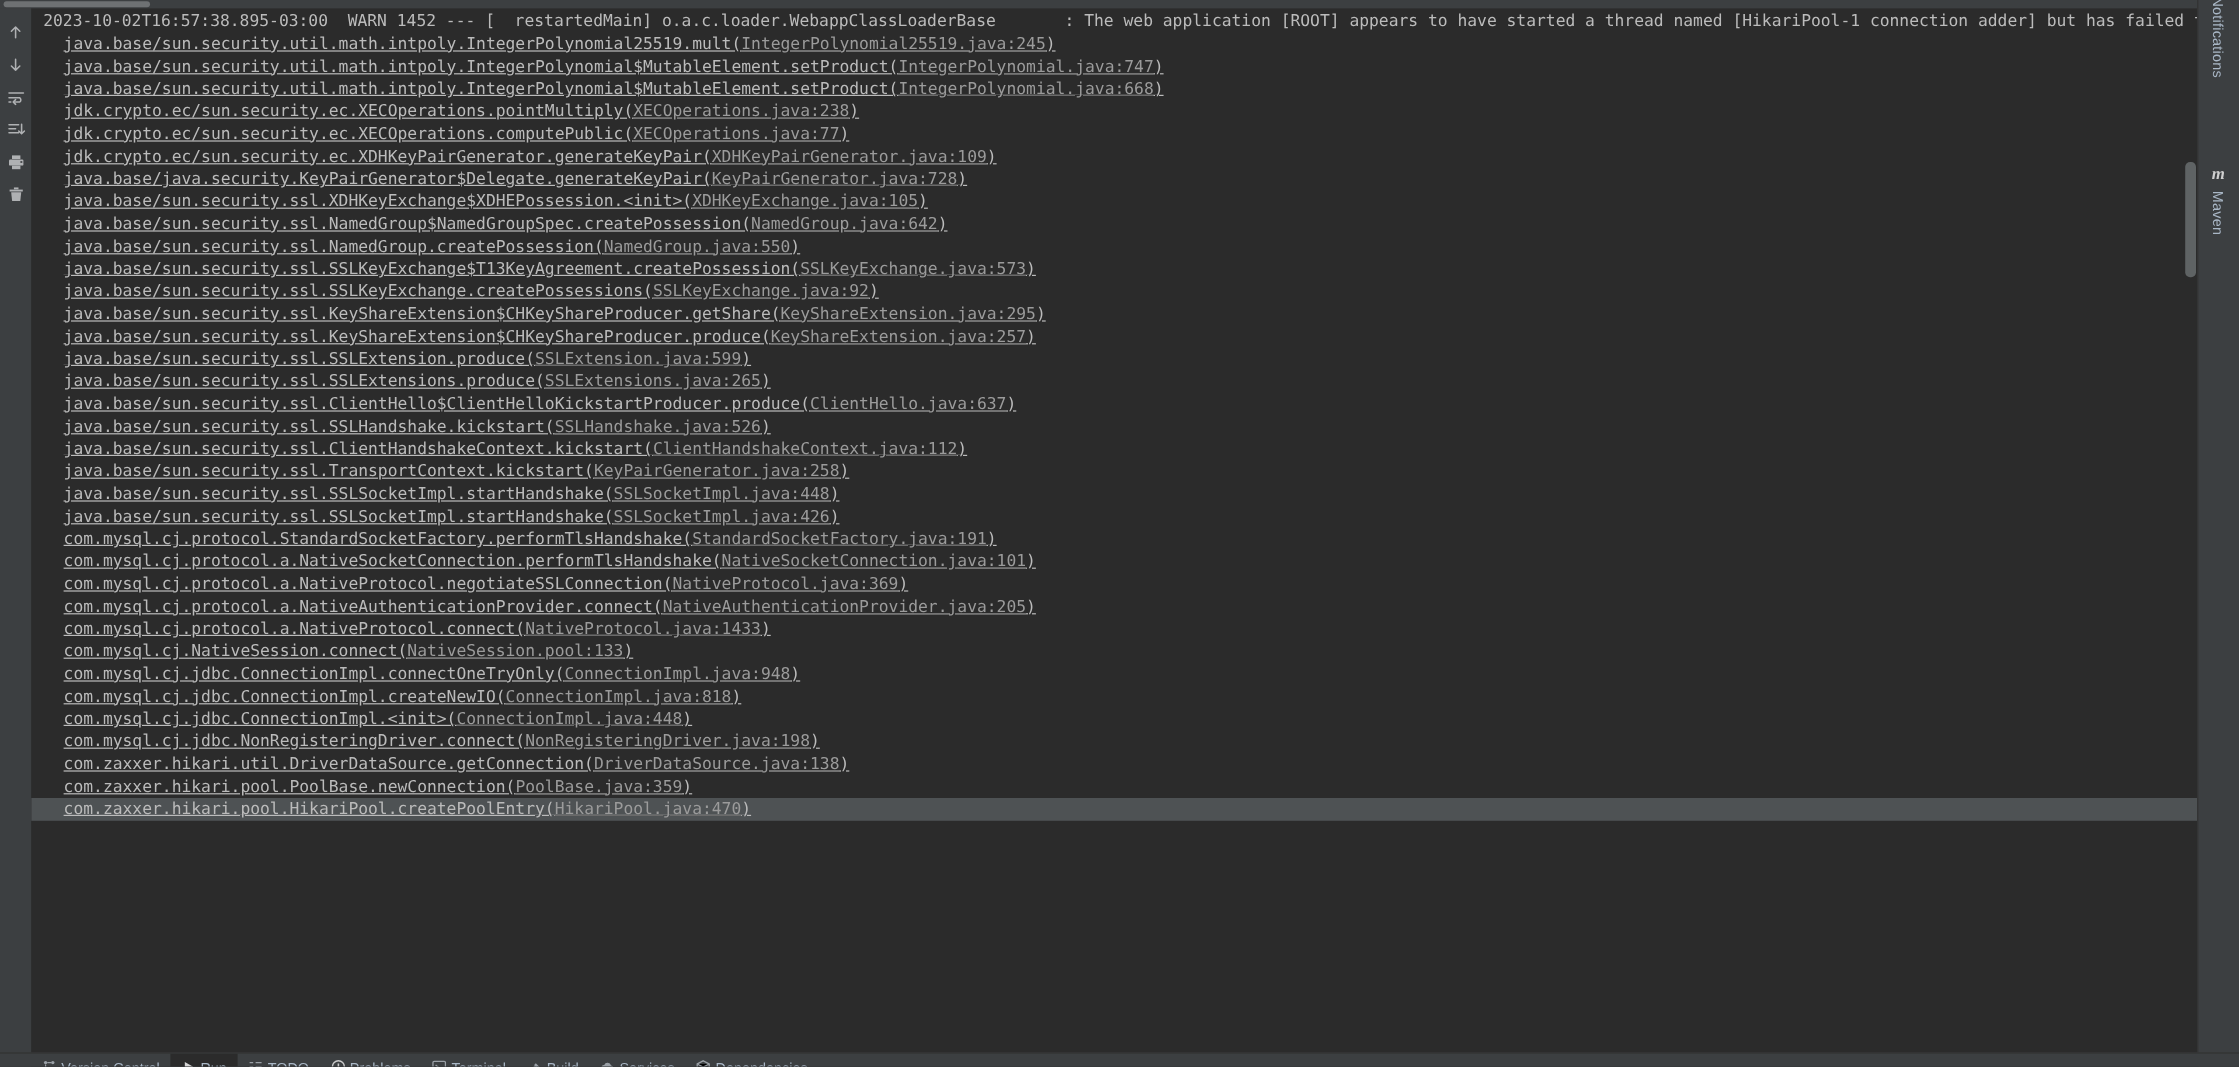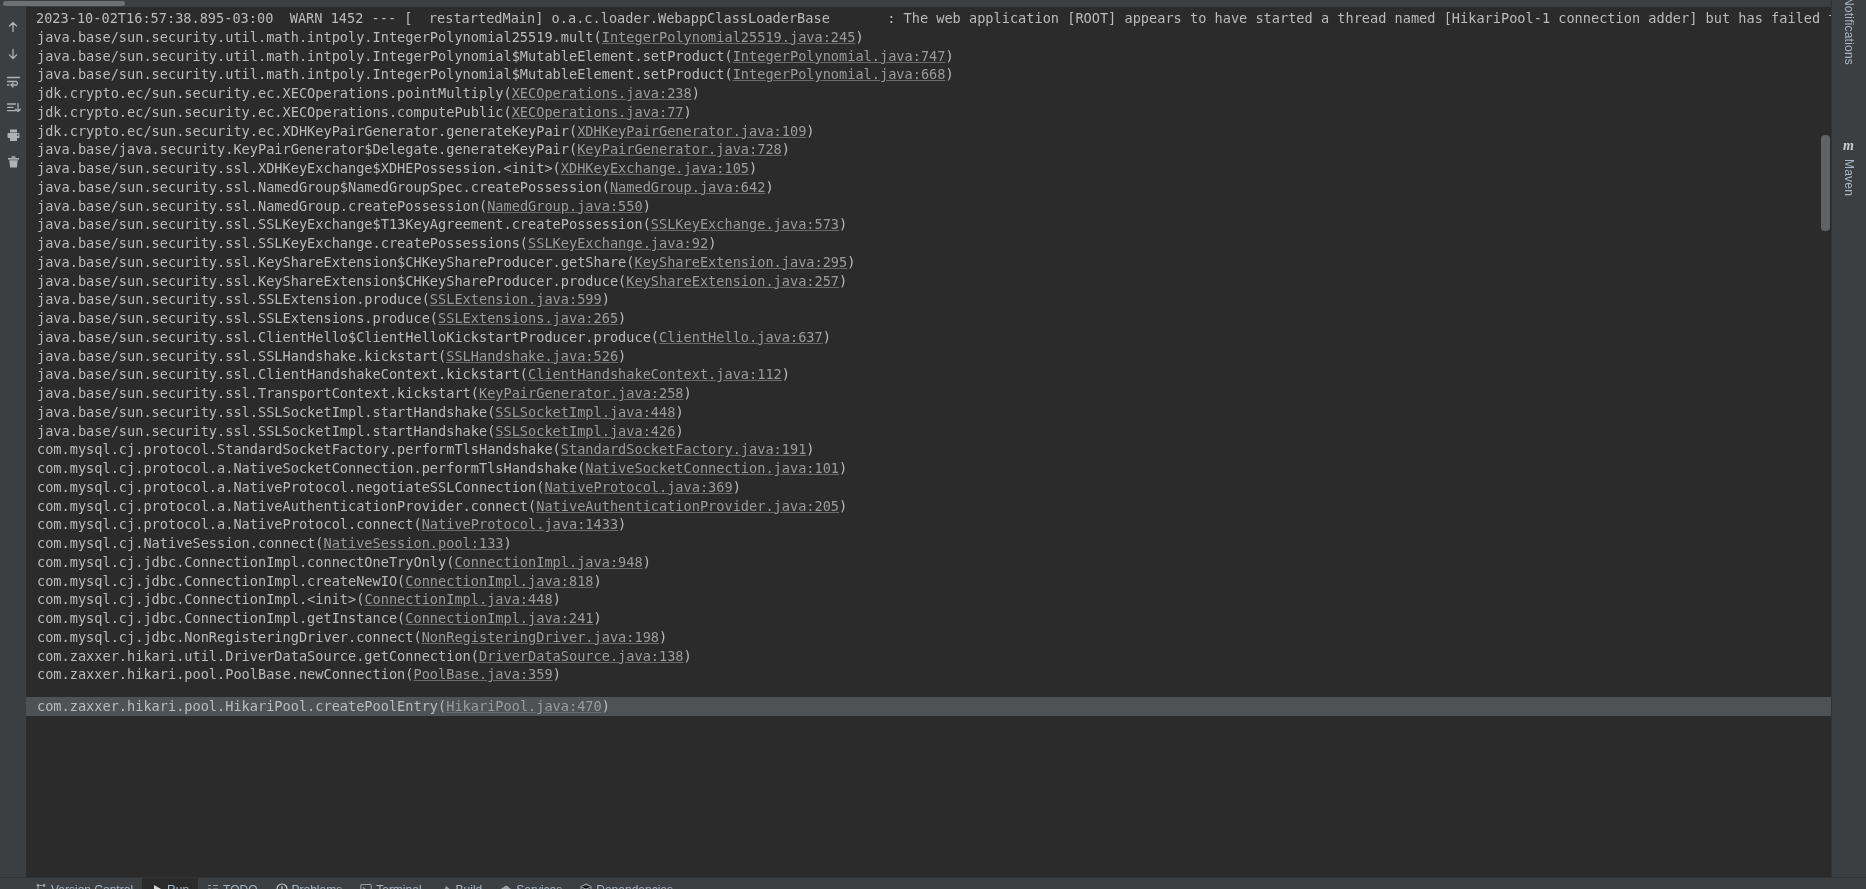--- a/index.html
+++ b/index.html
@@ -76,22 +76,22 @@
     height: 18.75px;
     line-height: 18.75px;
     white-space: pre;
     font-family: "DejaVu Sans Mono", monospace;
     font-size: 13.6px;
     color: #bbbbbb;
     padding-left: 10px;
     letter-spacing: 0px;
   }
   .log-line.warn { color: #bbbbbb; }
-  .log-line.stack { padding-left: 11px; }
-  .log-line.highlight { background: #4e5254; margin-top: 13px; }
+  .log-line.stack { padding-left: 27px; text-decoration: underline; }
+  .log-line.highlight { background: #4e5254; }
   .link {
     color: #9b9b9b;
     text-decoration: underline;
     text-decoration-color: #6a6a6a;
     cursor: pointer;
   }
 
   
   .vscroll-track {
     position: absolute;
@@ -255,21 +255,20 @@
         <div class="log-line stack"><span>java.base/sun.security.ssl.SSLSocketImpl.startHandshake(</span><span class="link">SSLSocketImpl.java:426</span><span>)</span></div>
         <div class="log-line stack"><span>com.mysql.cj.protocol.StandardSocketFactory.performTlsHandshake(</span><span class="link">StandardSocketFactory.java:191</span><span>)</span></div>
         <div class="log-line stack"><span>com.mysql.cj.protocol.a.NativeSocketConnection.performTlsHandshake(</span><span class="link">NativeSocketConnection.java:101</span><span>)</span></div>
         <div class="log-line stack"><span>com.mysql.cj.protocol.a.NativeProtocol.negotiateSSLConnection(</span><span class="link">NativeProtocol.java:369</span><span>)</span></div>
         <div class="log-line stack"><span>com.mysql.cj.protocol.a.NativeAuthenticationProvider.connect(</span><span class="link">NativeAuthenticationProvider.java:205</span><span>)</span></div>
         <div class="log-line stack"><span>com.mysql.cj.protocol.a.NativeProtocol.connect(</span><span class="link">NativeProtocol.java:1433</span><span>)</span></div>
         <div class="log-line stack"><span>com.mysql.cj.NativeSession.connect(</span><span class="link">NativeSession.pool:133</span><span>)</span></div>
         <div class="log-line stack"><span>com.mysql.cj.jdbc.ConnectionImpl.connectOneTryOnly(</span><span class="link">ConnectionImpl.java:948</span><span>)</span></div>
         <div class="log-line stack"><span>com.mysql.cj.jdbc.ConnectionImpl.createNewIO(</span><span class="link">ConnectionImpl.java:818</span><span>)</span></div>
         <div class="log-line stack"><span>com.mysql.cj.jdbc.ConnectionImpl.&lt;init&gt;(</span><span class="link">ConnectionImpl.java:448</span><span>)</span></div>
-        <div class="log-line stack"><span>com.mysql.cj.jdbc.ConnectionImpl.getInstance(</span><span class="link">ConnectionImpl.java:241</span><span>)</span></div>
         <div class="log-line stack"><span>com.mysql.cj.jdbc.NonRegisteringDriver.connect(</span><span class="link">NonRegisteringDriver.java:198</span><span>)</span></div>
         <div class="log-line stack"><span>com.zaxxer.hikari.util.DriverDataSource.getConnection(</span><span class="link">DriverDataSource.java:138</span><span>)</span></div>
         <div class="log-line stack"><span>com.zaxxer.hikari.pool.PoolBase.newConnection(</span><span class="link">PoolBase.java:359</span><span>)</span></div>
         <div class="log-line stack highlight"><span>com.zaxxer.hikari.pool.HikariPool.createPoolEntry(</span><span class="link">HikariPool.java:470</span><span>)</span></div>
       </div>
   </div>
 
   <div class="vscroll-track"></div>
   <div class="vscroll-thumb"></div>
 

